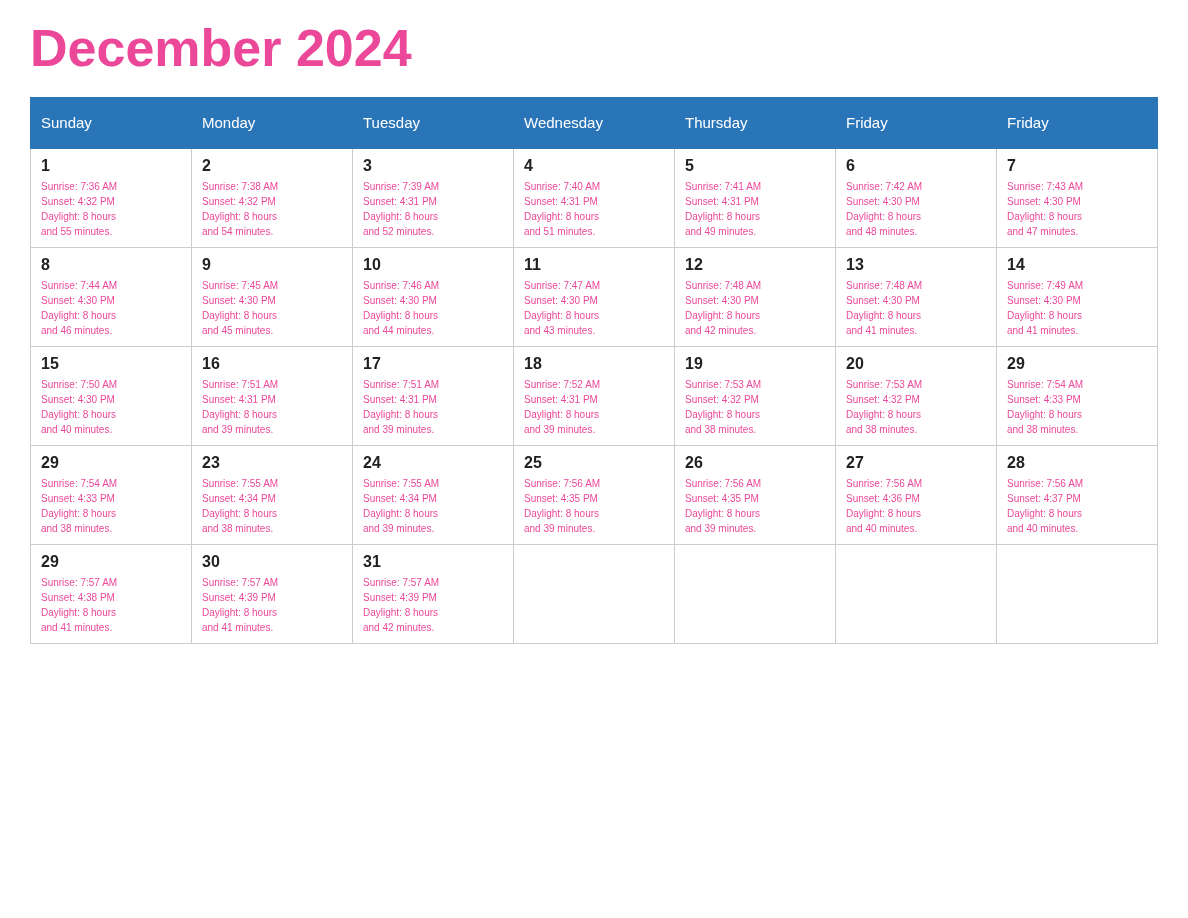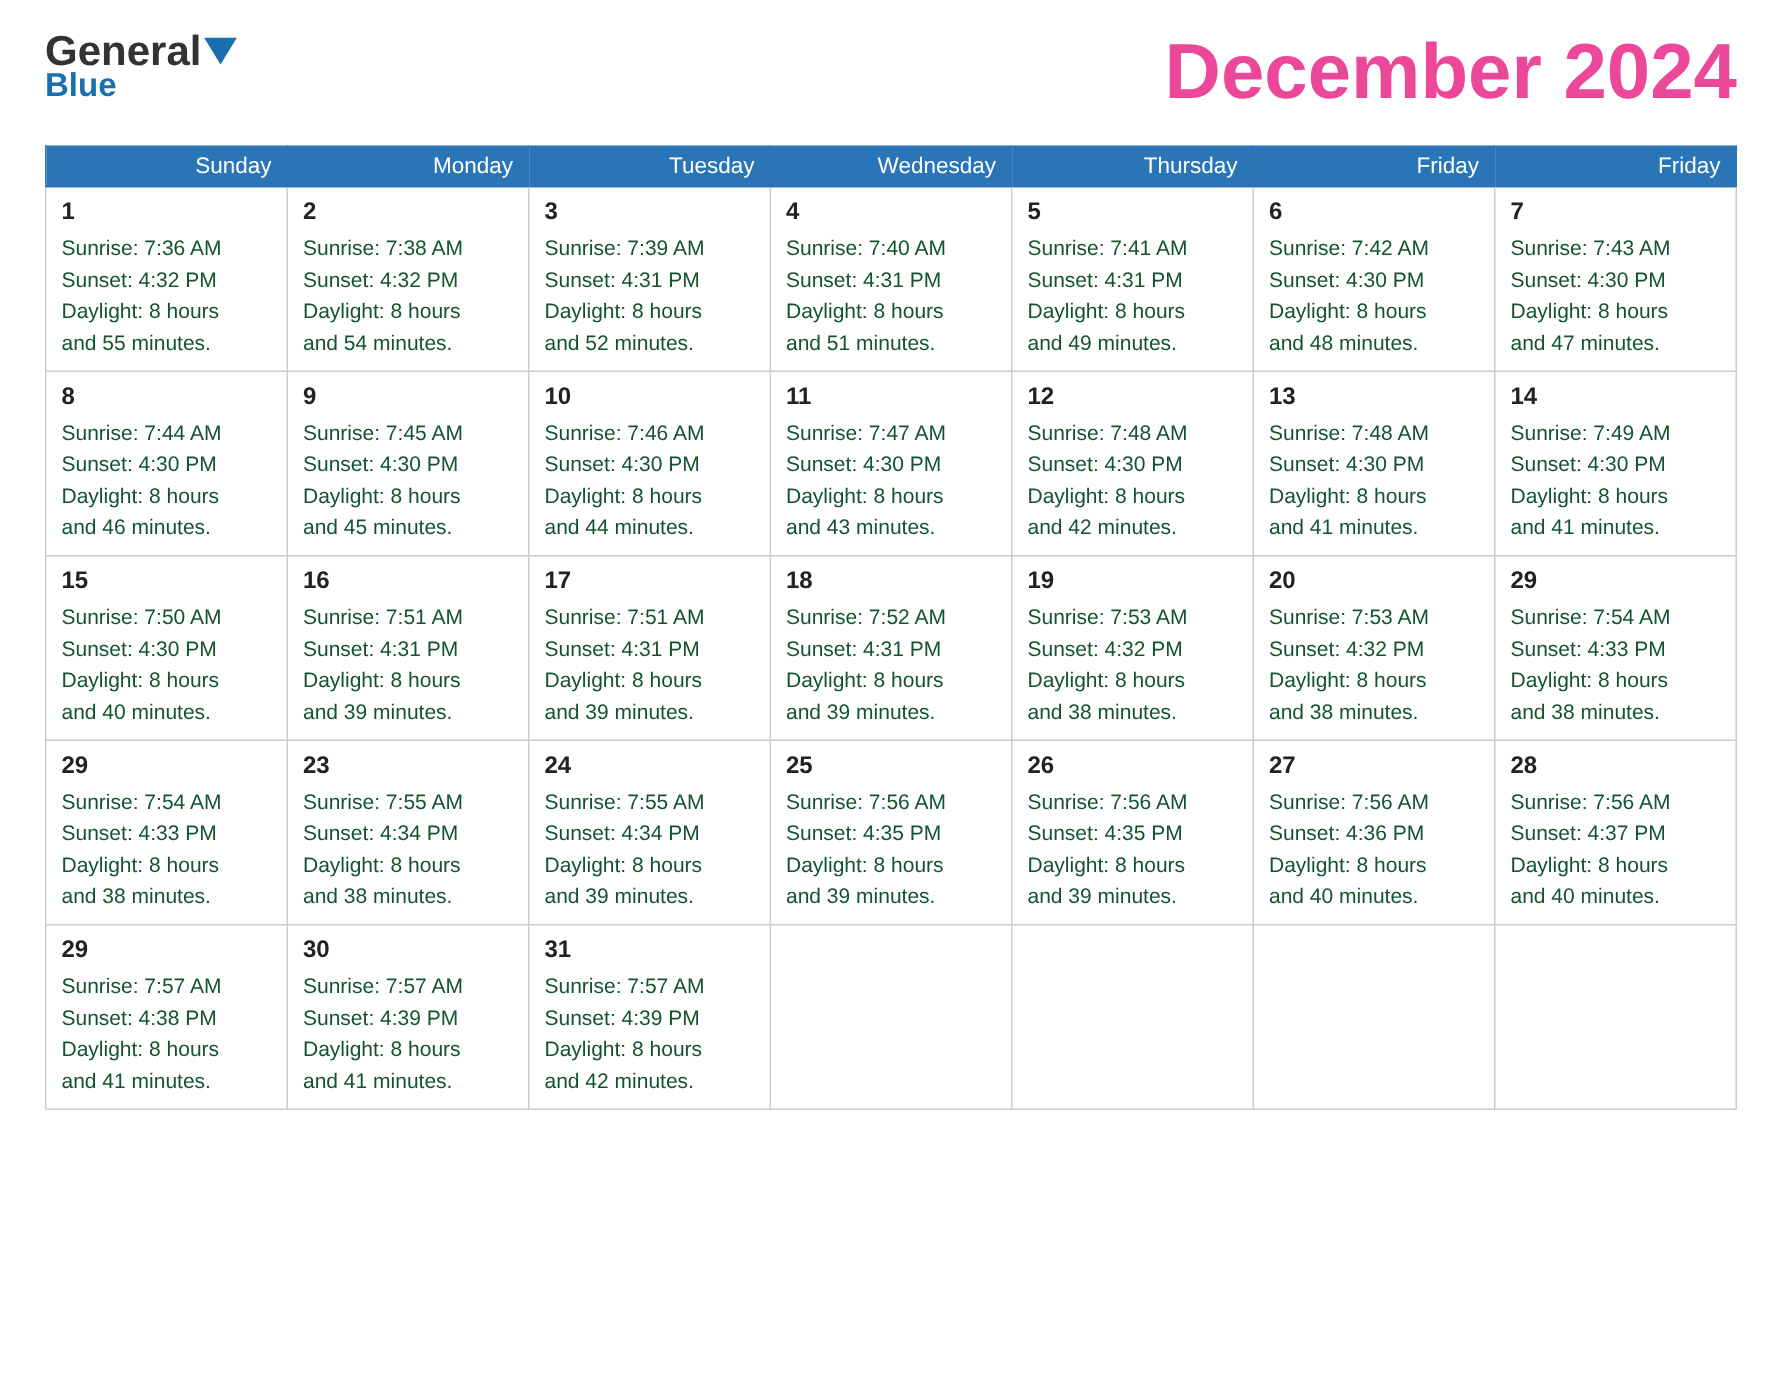--- a/index.html
+++ b/index.html
@@ -48,22 +48,22 @@
       color: #444;
     }
     table {
       width: 100%;
       border-collapse: collapse;
       font-size: 13px;
     }
     thead tr th {
       background-color: #2a75b8;
       color: #fff;
-      padding: 4px 10px;
-      text-align: right;
+      padding: 16px 10px;
+      text-align: left;
       font-size: 15px;
       font-weight: normal;
       border: 1px solid #2a75b8;
     }
     tbody tr td {
       border: 1px solid #ccc;
       padding: 8px 10px;
       vertical-align: top;
       width: 14.28%;
       min-height: 90px;
@@ -75,46 +75,37 @@
       border-left: 1px solid #ccc;
     }
     .day-number {
       font-size: 16px;
       font-weight: bold;
       color: #222;
       display: block;
       margin-bottom: 4px;
     }
     .day-info {
-      font-size: 14px;
-      color: #14532d;
+      font-size: 10px;
+      color: #ec4899;
       line-height: 1.5;
     }
     .empty-cell {
       background: #fff;
     }
     
     .logo-row {
       display: flex;
       align-items: center;
     }
   </style>
 </head>
 <body>
 
 <div class="header">
-  <div class="logo">
-    <div class="logo-row">
-      <span class="logo-general">General</span>
-      <svg width="22" height="20" viewBox="0 0 22 20" style="margin-left:2px; margin-top:2px;">
-        <polygon points="0,0 22,0 11,18" fill="#1a6faf"></polygon>
-      </svg>
-    </div>
-    <span class="logo-blue">Blue</span>
-  </div>
   <div class="title-block">
     <h1>December 2024</h1>
   </div>
 </div>
 
 <table>
   <thead>
     <tr>
       <th>Sunday</th>
       <th>Monday</th>

